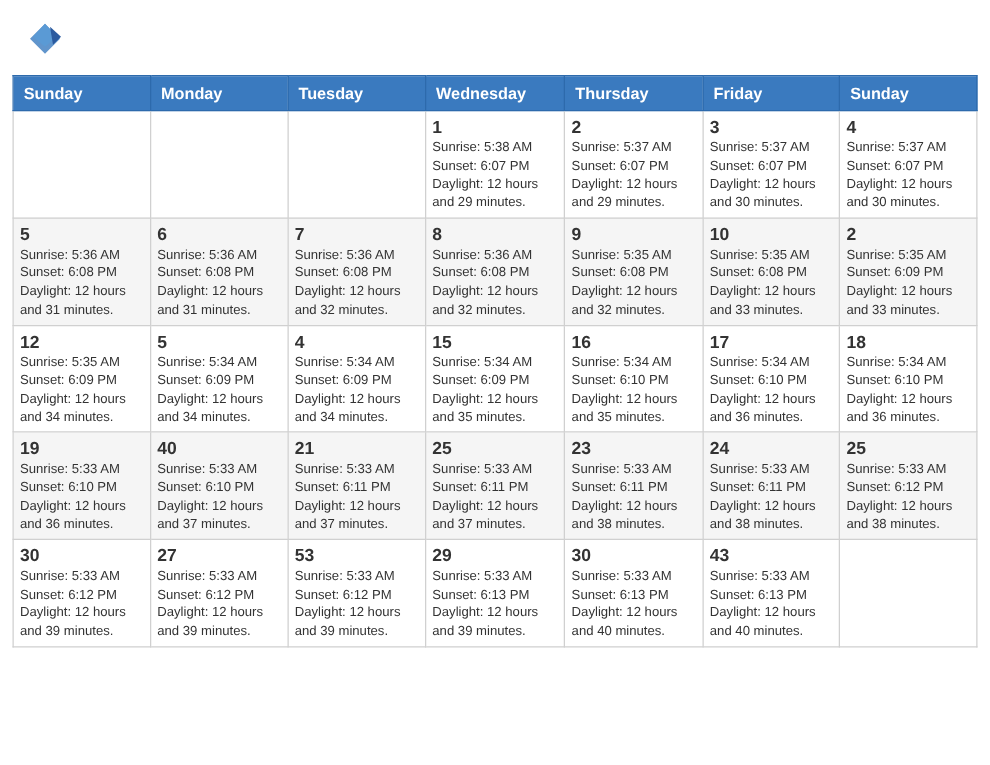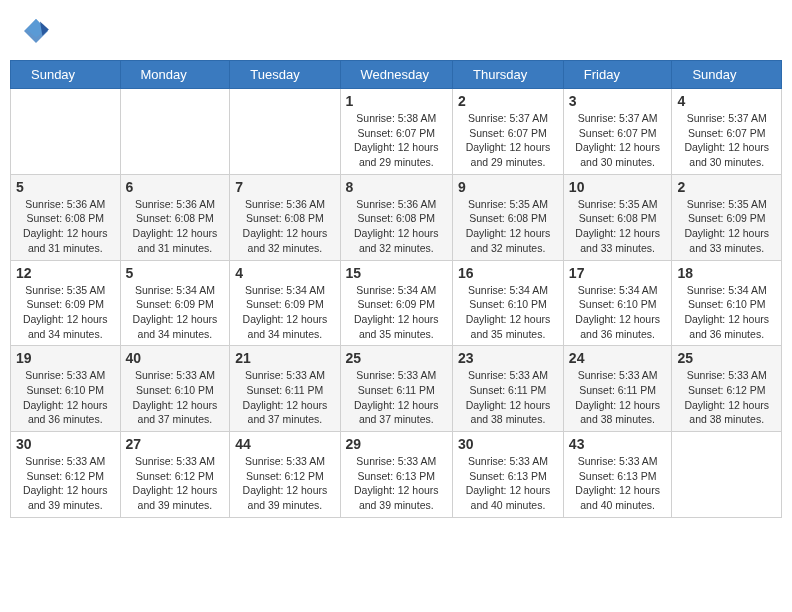--- a/index.html
+++ b/index.html
@@ -55,22 +55,22 @@
       color: #555;
     }
     .calendar {
       width: 100%;
       border-collapse: collapse;
     }
     .calendar th {
       background-color: #3a7abf;
       color: #fff;
       font-size: 13px;
-      font-weight: normal;
-      padding: 6px 20px;
+      font-weight: bold;
+      padding: 6px 8px;
       text-align: left;
       border: 1px solid #2d6aac;
     }
     .calendar td {
       vertical-align: top;
       border: 1px solid #d0d0d0;
       padding: 4px 5px;
       width: 113px;
       min-height: 80px;
       background: #fff;
@@ -84,21 +84,20 @@
       font-size: 14px;
       font-weight: bold;
       color: #333;
       display: block;
       margin-bottom: 2px;
     }
     .day-info {
       font-size: 10.5px;
       color: #333;
       line-height: 1.4;
-      text-align: center;
     }
     .empty-cell {
       background: #fff !important;
     }
   </style>
 </head>
 <body>
 
 <div class="header">
   <div class="logo">
@@ -326,21 +325,21 @@
 and 39 minutes.</div>
         </td>
         <td>
           <span class="day-number">27</span>
           <div class="day-info" style="white-space: pre-line;">Sunrise: 5:33 AM
 Sunset: 6:12 PM
 Daylight: 12 hours
 and 39 minutes.</div>
         </td>
         <td>
-          <span class="day-number">44</span>
+          <span class="day-number">53</span>
           <div class="day-info" style="white-space: pre-line;">Sunrise: 5:33 AM
 Sunset: 6:12 PM
 Daylight: 12 hours
 and 39 minutes.</div>
         </td>
         <td>
           <span class="day-number">29</span>
           <div class="day-info" style="white-space: pre-line;">Sunrise: 5:33 AM
 Sunset: 6:13 PM
 Daylight: 12 hours

